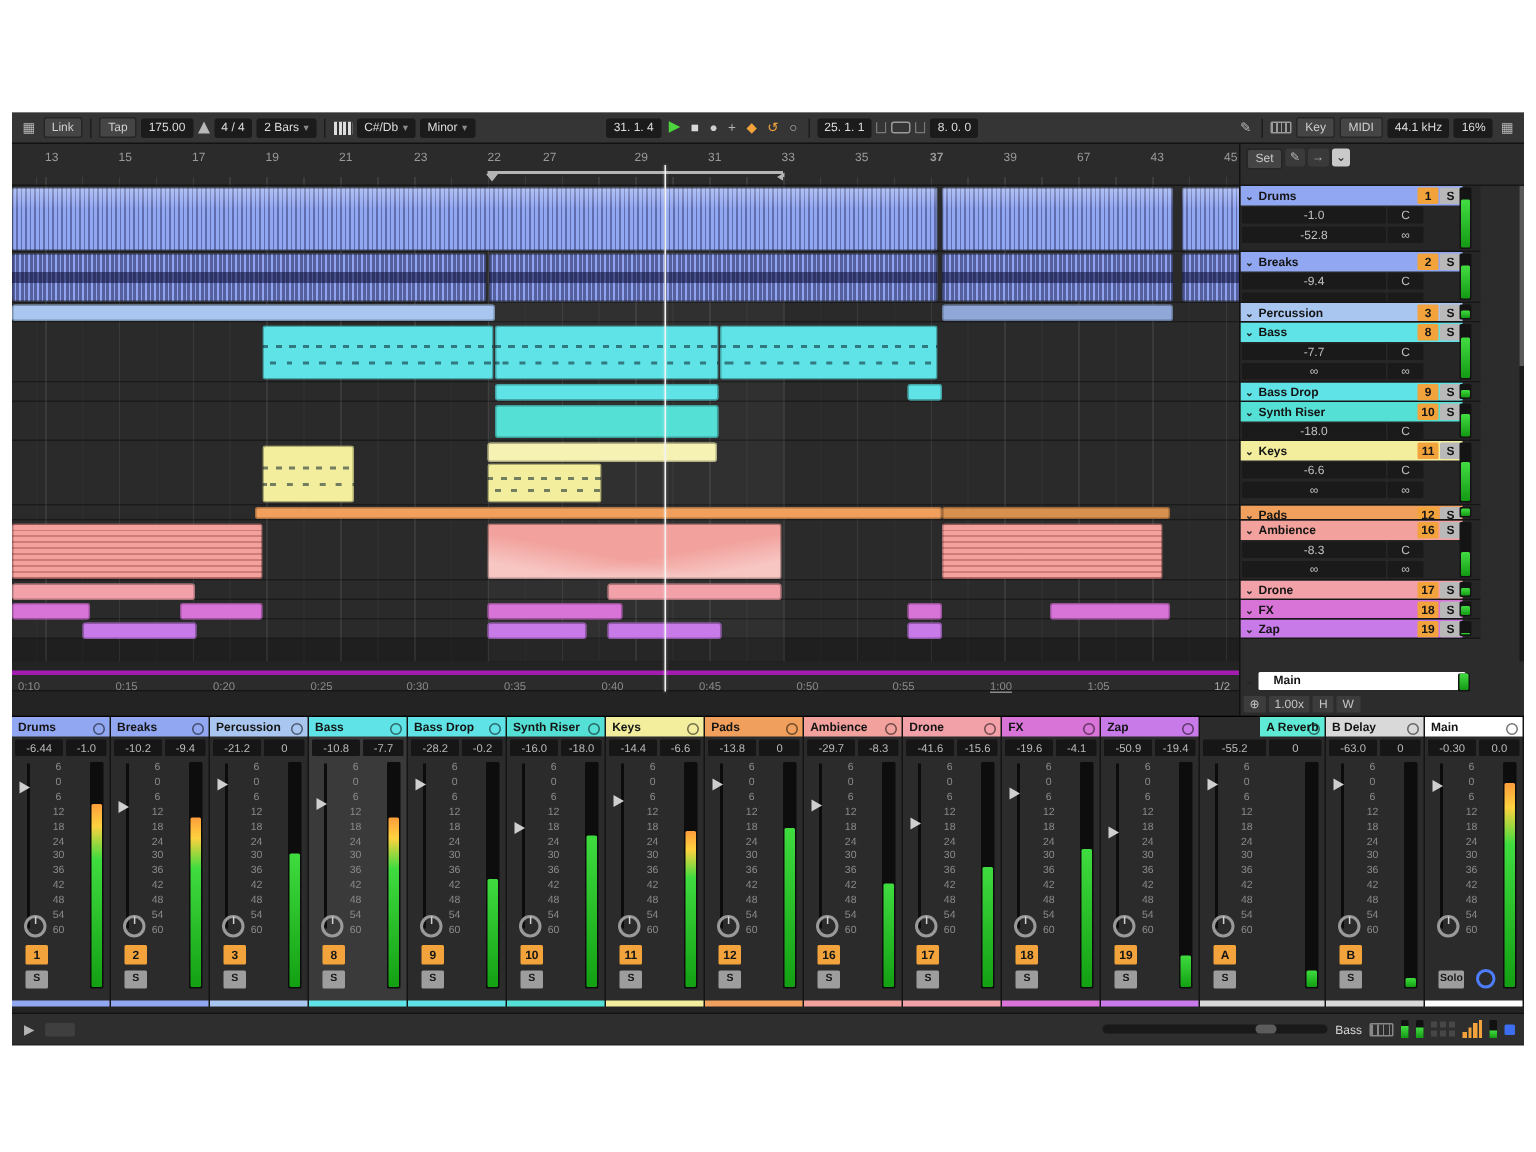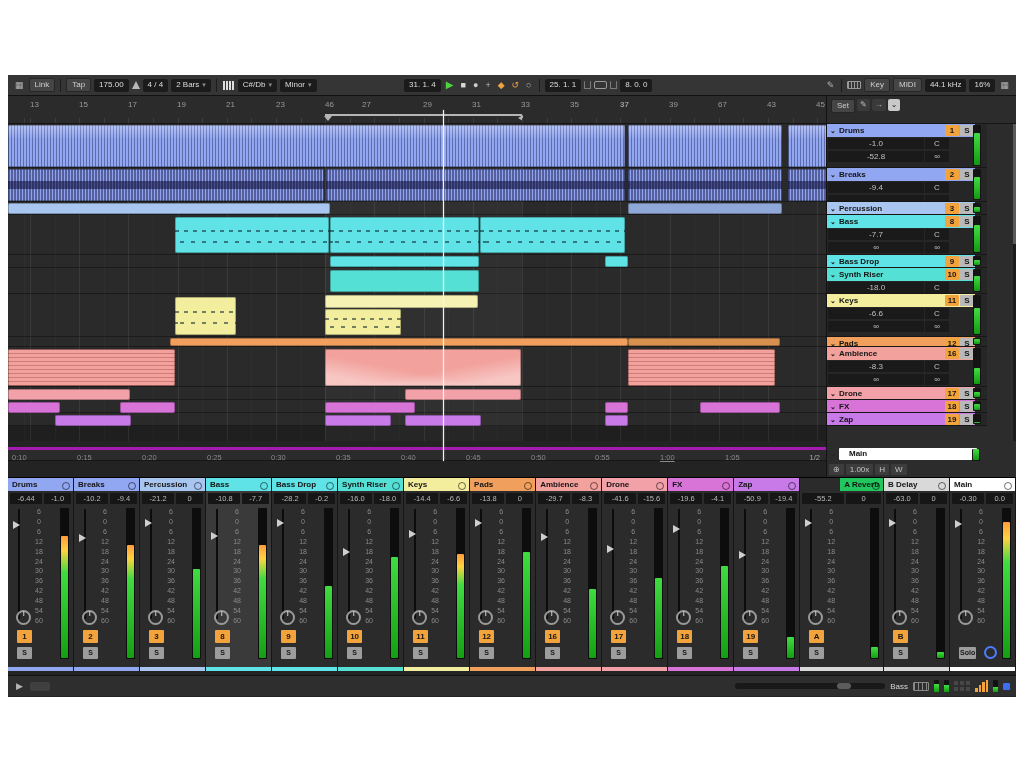--- a/index.html
+++ b/index.html
@@ -176,21 +176,21 @@
             <span class="bar-num" style="left: 71px;">15</span>
 
             <span class="bar-num" style="left: 120px;">17</span>
 
             <span class="bar-num" style="left: 169px;">19</span>
 
             <span class="bar-num" style="left: 218px;">21</span>
 
             <span class="bar-num" style="left: 268px;">23</span>
 
-            <span class="bar-num" style="left: 317px;">46</span>
+            <span class="bar-num" style="left: 317px;">22</span>
 
             <span class="bar-num" style="left: 354px;">27</span>
 
             <span class="bar-num" style="left: 415px;">29</span>
 
             <span class="bar-num" style="left: 464px;">31</span>
 
             <span class="bar-num" style="left: 513px;">33</span>
 
             <span class="bar-num" style="left: 562px;">35</span>
@@ -966,21 +966,21 @@
           </div>
           <div class="s-knob"></div>
           <div class="s-num">19</div>
           <div class="s-solo">S</div>
 
         </div>
         <div class="s-strip" style="background: rgb(199, 122, 232);"></div>
       </div>
 
       <div class="strip" style="background: rgb(43, 43, 43);">
-        <div class="s-head" style="background: #22c55e; margin-left: 40px;">A Reverb</div>
+        <div class="s-head" style="background: #5eead4; margin-left: 40px;">A Reverb</div>
         <div class="s-vals">
           <span class="s-peak">-55.2</span>
           <span class="s-vol">0</span>
         </div>
         <div class="s-body">
           <div class="s-slot"></div>
           <div class="s-handle" style="top: 14px;"></div>
           <div class="s-scale">
             <span>6</span>
             <span>0</span>

